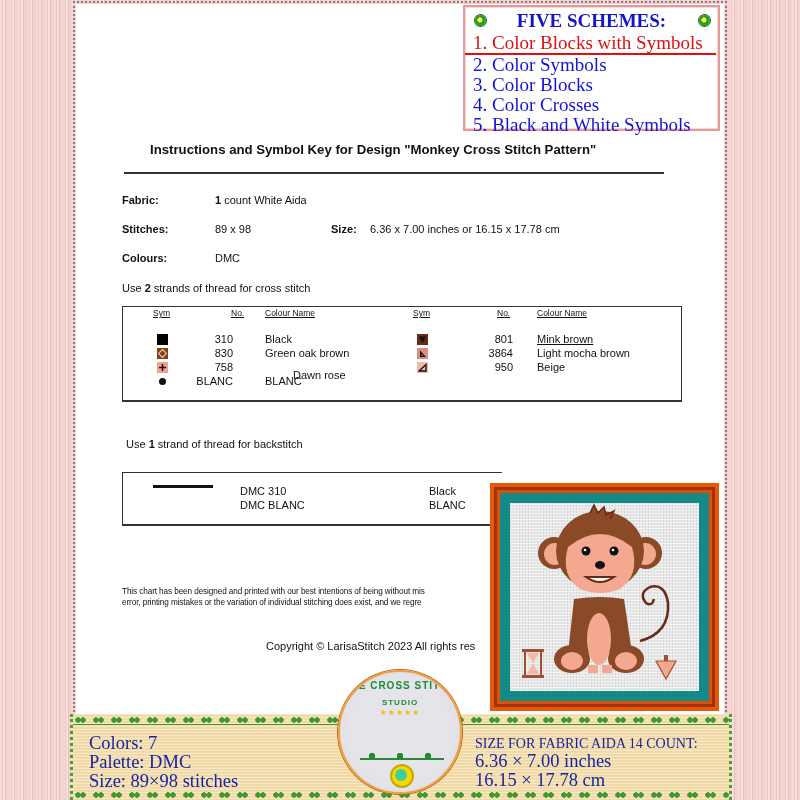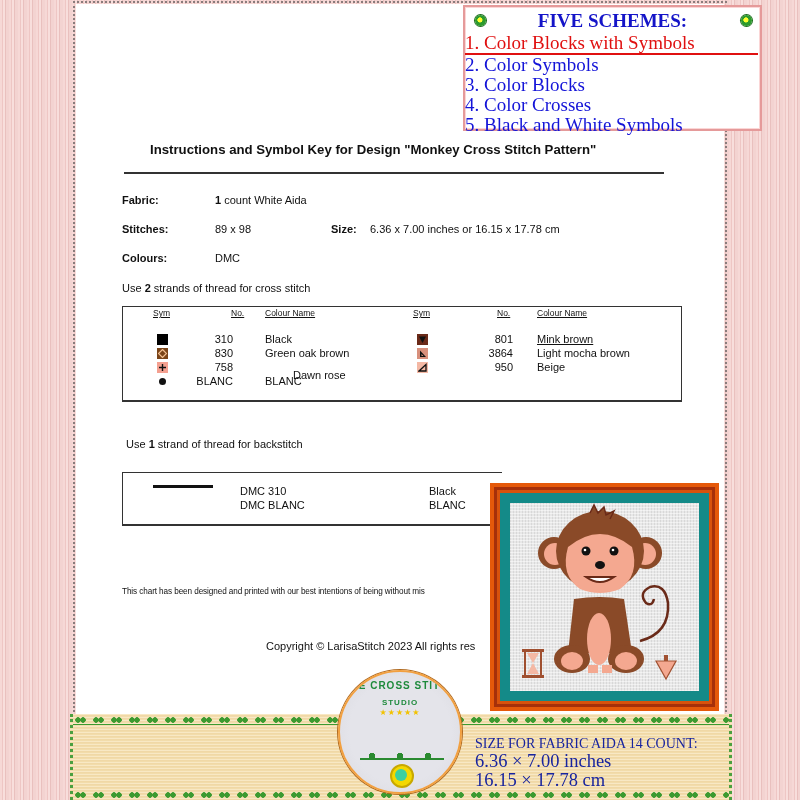--- a/index.html
+++ b/index.html
@@ -29,21 +29,21 @@
       left: -3px; top: -3px; right: -3px; bottom: 0;
       border: 2px dotted #8a7c7c;
       border-bottom: none;
       pointer-events: none;
     }
 
     
     .schemes {
       position: absolute;
       left: 463px; top: 5px;
-      width: 299px; height: 126px;
+      width: 257px; height: 126px;
       background: #fff;
       border: 2px solid #e59a9a;
       box-shadow: inset 0 0 0 1px #fbd6d6;
       font-family: "Liberation Serif", serif;
       z-index: 5;
     }
     .schemes .head {
       position: relative;
       height: 26px;
       text-align: center;
@@ -56,21 +56,21 @@
       position: absolute; top: 8px;
       width: 11px; height: 11px; border-radius: 50%;
       background: radial-gradient(circle at 45% 45%, #ffff30 0 28%, #2c9a2c 32% 100%);
       box-shadow: 0 0 0 1px #1c6a1c;
     }
     .schemes .dot.l { left: 10px; }
     .schemes .dot.r { right: 8px; }
     .schemes .item {
       font-size: 19px;
       line-height: 20px;
-      padding-left: 0;
+      padding-left: 8px;
       color: #1414d8;
       white-space: nowrap;
     }
     .schemes .item.active {
       color: #e01010;
       border-bottom: 2px solid #e01010;
       margin-right: 2px;
     }
 
     
@@ -337,20 +337,21 @@
 <div class="bs-table">
   <div class="bs-line"></div>
   <div class="bs-cell" style="left:117px; top:12px;">DMC 310</div>
   <div class="bs-cell" style="left:117px; top:26px;">DMC  BLANC</div>
   <div class="bs-cell" style="left:306px; top:12px;">Black</div>
   <div class="bs-cell" style="left:306px; top:26px;">BLANC</div>
 </div>
 
 <div class="disclaimer">
   <div>This chart has been designed and printed with our best intentions of being without mis</div>
+  <div>error, printing mistakes or the variation of individual stitching does exist, and we regre</div>
 </div>
 <div class="copyright">Copyright © LarisaStitch 2023 All rights res</div>
 
 <div class="frame">
   <div class="f2">
       <div class="f3">
         <div class="f4">
     <div class="canvas">
       <svg width="180" height="182" viewBox="0 0 180 182">
 
@@ -395,20 +396,25 @@
         <rect x="154" y="152" width="4" height="6" fill="#a05030"></rect>
       </svg>
     </div>
   </div>
       </div>
     </div>
 </div>
 
 <div class="band">
   <div class="trim top"></div>
+  <div class="txt left">
+    <div>Colors: 7</div>
+    <div>Palette: DMC</div>
+    <div>Size: 89×98 stitches</div>
+  </div>
   <div class="txt right">
     <div class="h">SIZE FOR FABRIC AIDA 14 COUNT:</div>
     <div class="v">6.36 × 7.00 inches</div>
     <div class="v">16.15 × 17.78 cm</div>
   </div>
   <div class="trim bot"></div>
 </div>
 
 <div class="logo">
   <div class="arc">THE CROSS STITCH</div>

